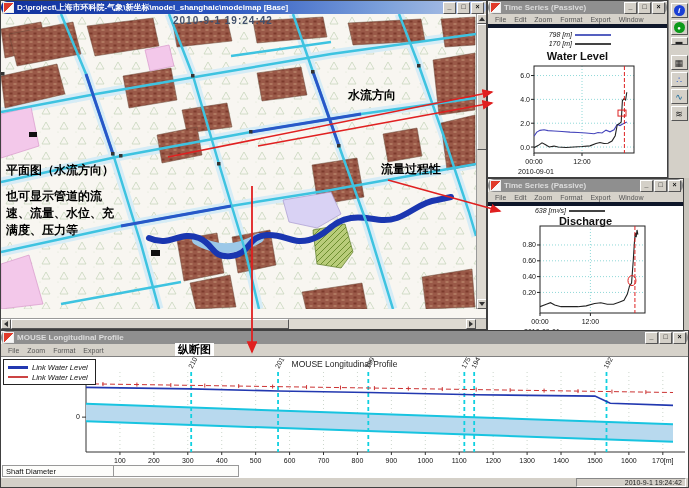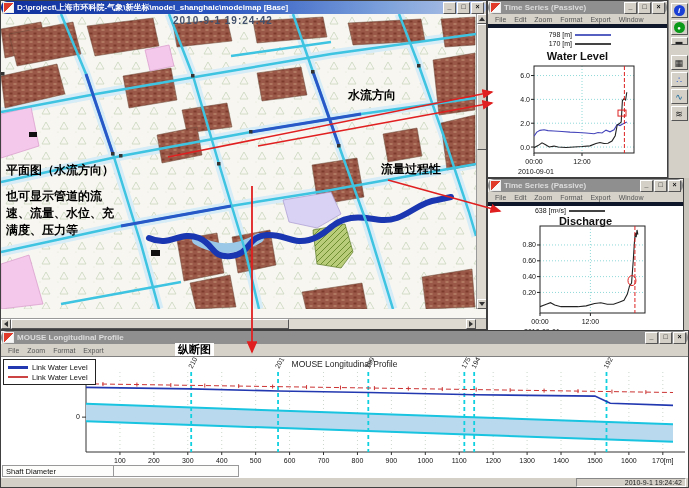--- a/index.html
+++ b/index.html
@@ -41,21 +41,21 @@
   .tri-left{border-top:3px solid transparent;border-bottom:3px solid transparent;border-right:4px solid #333;}
   .tri-right{border-top:3px solid transparent;border-bottom:3px solid transparent;border-left:4px solid #333;}
   
   #ts1{left:487px;top:0;width:181px;height:178px;}
   #ts2{left:487px;top:178px;width:197px;height:157px;}
   .ts-content{position:absolute;left:0;top:23px;right:0;bottom:0;background:#fff;border-top:4px solid #0f172a;}
   .ts-legend{position:absolute;}
   #wl-legend{left:36px;top:2px;}
   #q-legend{left:30px;top:0px;}
   .lrow{display:flex;align-items:center;height:9px;}
-  .llabel{width:48px;text-align:right;font-size:7px;color:#111;padding-right:3px;white-space:nowrap;}
+  .llabel{width:48px;text-align:right;font-size:7px;color:#111;padding-right:3px;white-space:nowrap;font-style:italic;}
   .lline{width:36px;height:2px;background:#777;}
   .ts-title{position:absolute;left:0;right:0;text-align:center;font-size:11px;font-weight:bold;color:#111;}
   #wl-title{top:22px;}
   #q-title{top:9px;}
   #wl-plot{position:absolute;left:24px;top:34px;}
   #q-plot{position:absolute;left:26px;top:16px;}
   svg text{font-family:"Liberation Sans",sans-serif;}
   
   #toolbar{position:absolute;left:668px;top:0;width:21px;height:178px;background:#d4d0c8;border-left:1px solid #808080;
            display:flex;flex-direction:column;align-items:center;padding-top:3px;box-sizing:border-box;gap:2px;}

